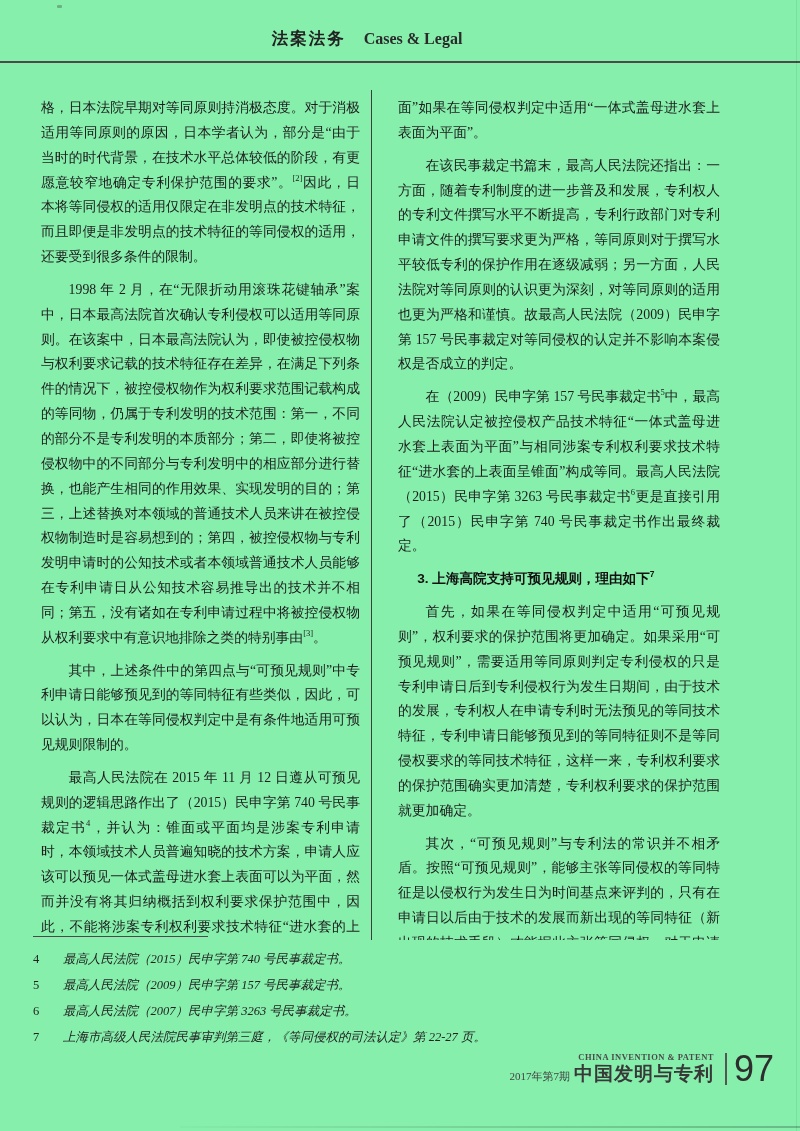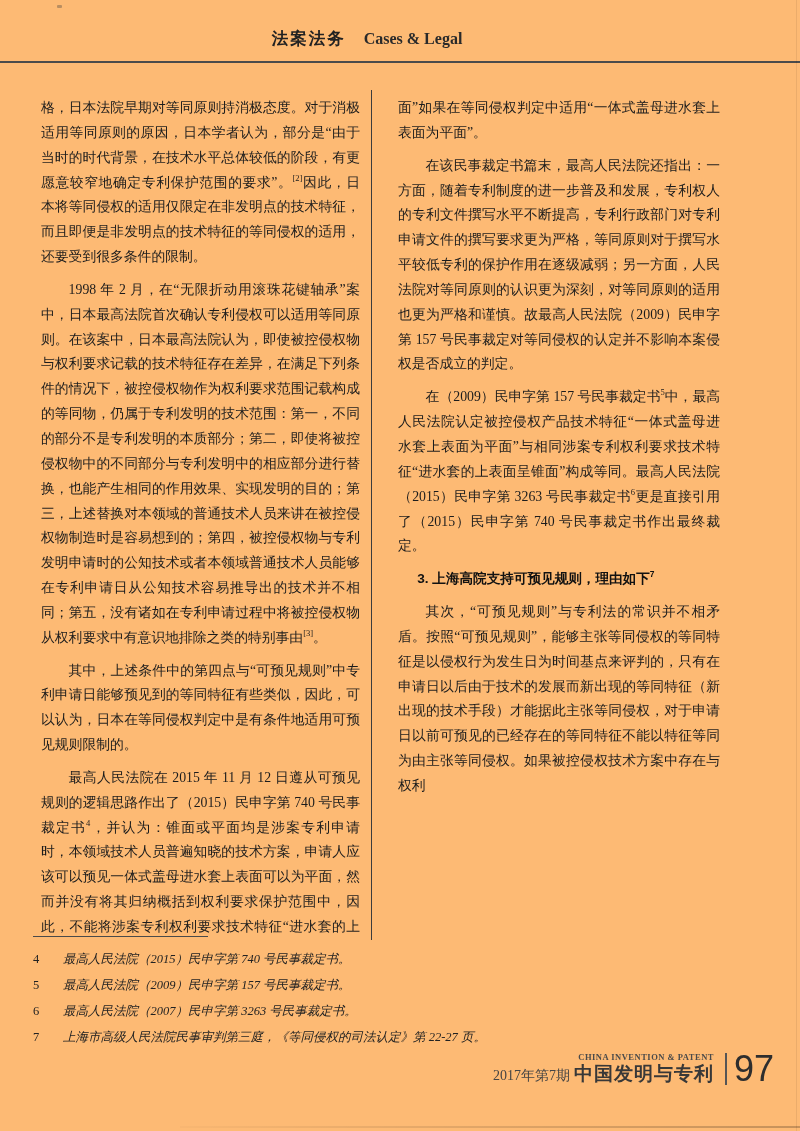--- a/index.html
+++ b/index.html
@@ -6,21 +6,21 @@
   body{
     width:800px;height:1131px;
     background:#f6f6f4;
     font-family:"Liberation Serif","DejaVu Serif",serif;
     color:#1c1c1c;
     position:relative;
     overflow:hidden;
   }
   .page{
     position:absolute;inset:0;
-    background:#fdba74;
+    background:#86efac;
   }
   
   .header{
     position:absolute;top:28px;left:0;width:800px;
     text-align:center;
     padding-right:66px;box-sizing:border-box;
     white-space:nowrap;
   }
   .header .cn{
     font-family:"Liberation Sans","DejaVu Sans",sans-serif;
@@ -77,21 +77,21 @@
   }
   .footer .pub{
     text-align:right;line-height:1.25;margin-right:8px;
   }
   .footer .pub .en{
     display:block;
     font-family:"Liberation Serif","DejaVu Serif",serif;
     font-weight:bold;font-size:8.5px;letter-spacing:0.5px;color:#4a4a4a;
   }
   .footer .pub .cnline{display:block;white-space:nowrap;color:#333;}
-  .footer .pub .issue{font-size:14px;color:#444;margin-right:4px;}
+  .footer .pub .issue{font-size:11px;color:#444;margin-right:4px;}
   .footer .pub .cn{
     font-family:"Liberation Sans","DejaVu Sans",sans-serif;
     font-weight:bold;font-size:19px;color:#383838;letter-spacing:1px;
   }
   .footer .bar{
     width:2px;height:32px;background:#555;margin:0 7px 0 3px;flex:0 0 2px;
   }
   .footer .pagenum{
     font-family:"Liberation Sans","DejaVu Sans",sans-serif;
     font-size:36px;font-weight:400;color:#2e2e2e;line-height:1;
@@ -126,20 +126,21 @@
       <p class="para">1998 年 2 月，在“无限折动用滚珠花键轴承”案中，日本最高法院首次确认专利侵权可以适用等同原则。在该案中，日本最高法院认为，即使被控侵权物与权利要求记载的技术特征存在差异，在满足下列条件的情况下，被控侵权物作为权利要求范围记载构成的等同物，仍属于专利发明的技术范围：第一，不同的部分不是专利发明的本质部分；第二，即使将被控侵权物中的不同部分与专利发明中的相应部分进行替换，也能产生相同的作用效果、实现发明的目的；第三，上述替换对本领域的普通技术人员来讲在被控侵权物制造时是容易想到的；第四，被控侵权物与专利发明申请时的公知技术或者本领域普通技术人员能够在专利申请日从公知技术容易推导出的技术并不相同；第五，没有诸如在专利申请过程中将被控侵权物从权利要求中有意识地排除之类的特别事由<sup>[3]</sup>。</p>
       <p class="para">其中，上述条件中的第四点与“可预见规则”中专利申请日能够预见到的等同特征有些类似，因此，可以认为，日本在等同侵权判定中是有条件地适用可预见规则限制的。</p>
       <p class="para">最高人民法院在 2015 年 11 月 12 日遵从可预见规则的逻辑思路作出了（2015）民申字第 740 号民事裁定书<sup>4</sup>，并认为：锥面或平面均是涉案专利申请时，本领域技术人员普遍知晓的技术方案，申请人应该可以预见一体式盖母进水套上表面可以为平面，然而并没有将其归纳概括到权利要求保护范围中，因此，不能将涉案专利权利要求技术特征“进水套的上表面呈锥</p>
     </div>
     <div class="col-divider"></div>
     <div class="col col-right">
       <p class="para cont">面”如果在等同侵权判定中适用“一体式盖母进水套上表面为平面”。</p>
       <p class="para">在该民事裁定书篇末，最高人民法院还指出：一方面，随着专利制度的进一步普及和发展，专利权人的专利文件撰写水平不断提高，专利行政部门对专利申请文件的撰写要求更为严格，等同原则对于撰写水平较低专利的保护作用在逐级减弱；另一方面，人民法院对等同原则的认识更为深刻，对等同原则的适用也更为严格和谨慎。故最高人民法院（2009）民申字第 157 号民事裁定对等同侵权的认定并不影响本案侵权是否成立的判定。</p>
       <p class="para">在（2009）民申字第 157 号民事裁定书<sup>5</sup>中，最高人民法院认定被控侵权产品技术特征“一体式盖母进水套上表面为平面”与相同涉案专利权利要求技术特征“进水套的上表面呈锥面”构成等同。最高人民法院（2015）民申字第 3263 号民事裁定书<sup>6</sup>更是直接引用了（2015）民申字第 740 号民事裁定书作出最终裁定。</p>
       <h3 class="para-heading">3. 上海高院支持可预见规则，理由如下<sup>7</sup></h3>
+      <p class="para">首先，如果在等同侵权判定中适用“可预见规则”，权利要求的保护范围将更加确定。如果采用“可预见规则”，需要适用等同原则判定专利侵权的只是专利申请日后到专利侵权行为发生日期间，由于技术的发展，专利权人在申请专利时无法预见的等同技术特征，专利申请日能够预见到的等同特征则不是等同侵权要求的等同技术特征，这样一来，专利权利要求的保护范围确实更加清楚，专利权利要求的保护范围就更加确定。</p>
       <p class="para">其次，“可预见规则”与专利法的常识并不相矛盾。按照“可预见规则”，能够主张等同侵权的等同特征是以侵权行为发生日为时间基点来评判的，只有在申请日以后由于技术的发展而新出现的等同特征（新出现的技术手段）才能据此主张等同侵权，对于申请日以前可预见的已经存在的等同特征不能以特征等同为由主张等同侵权。如果被控侵权技术方案中存在与权利</p>
     </div>
   </div>
 
   <div class="footnotes">
     <div class="footnote-sep"></div>
     <p class="footnote">
       <span class="fn-num">4</span>
       <span class="fn-text">最高人民法院（2015）民申字第 740 号民事裁定书。</span>
     </p>

